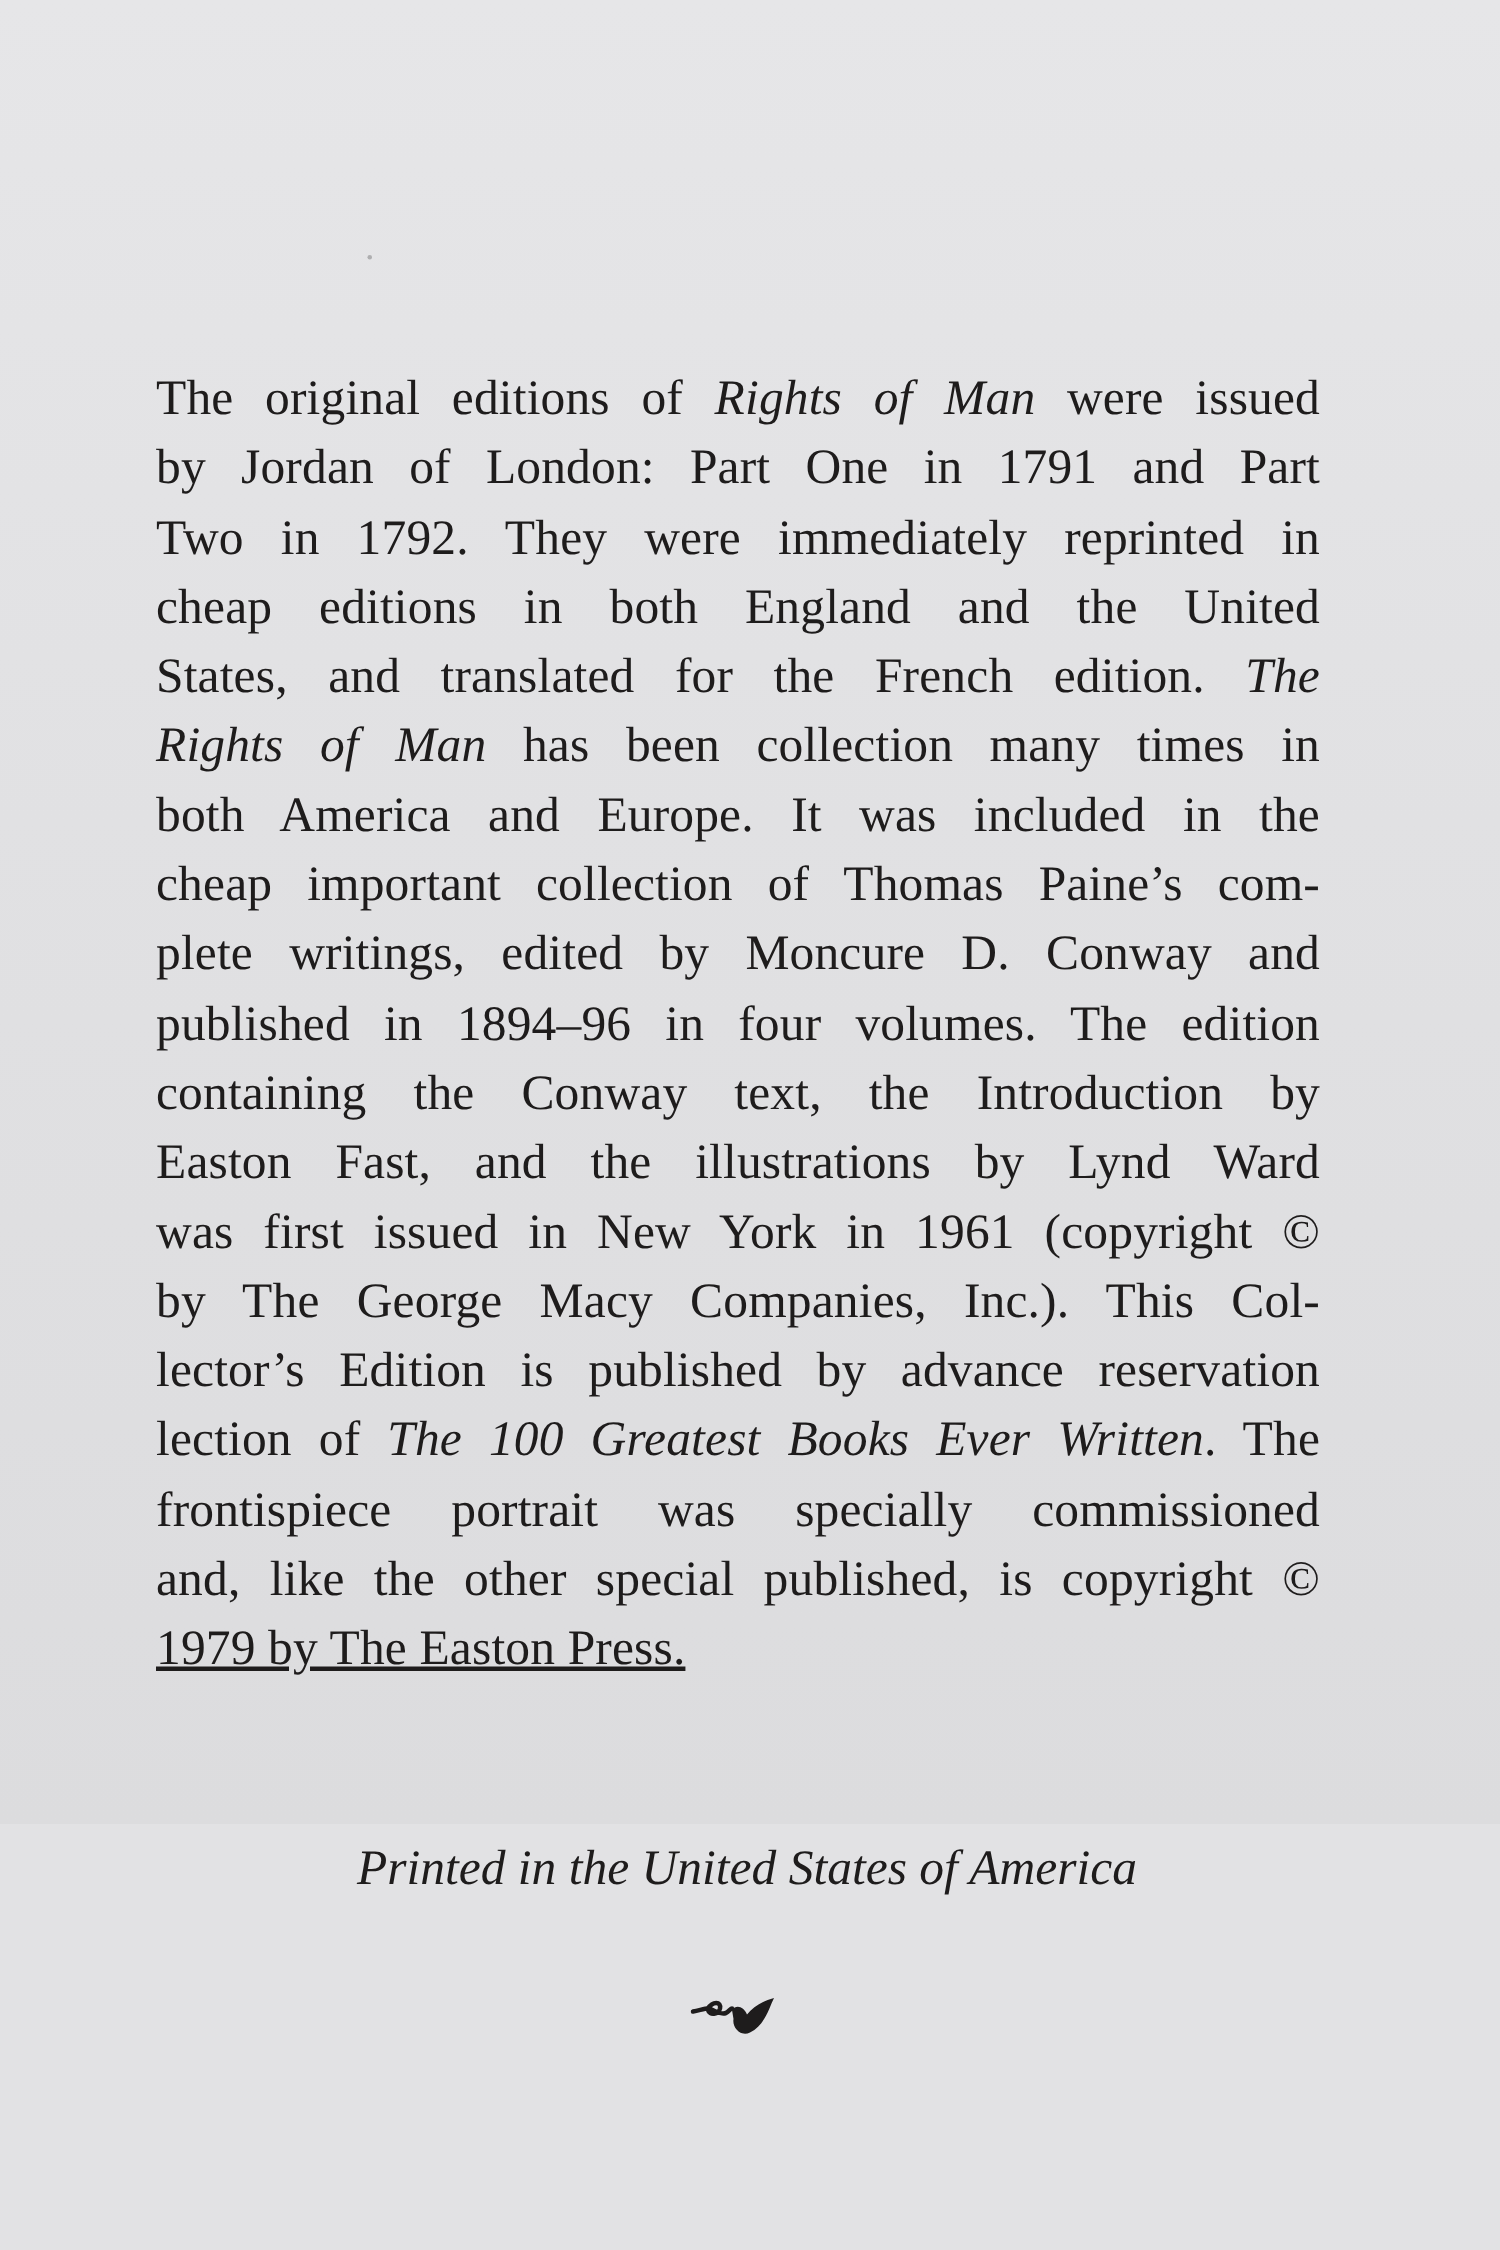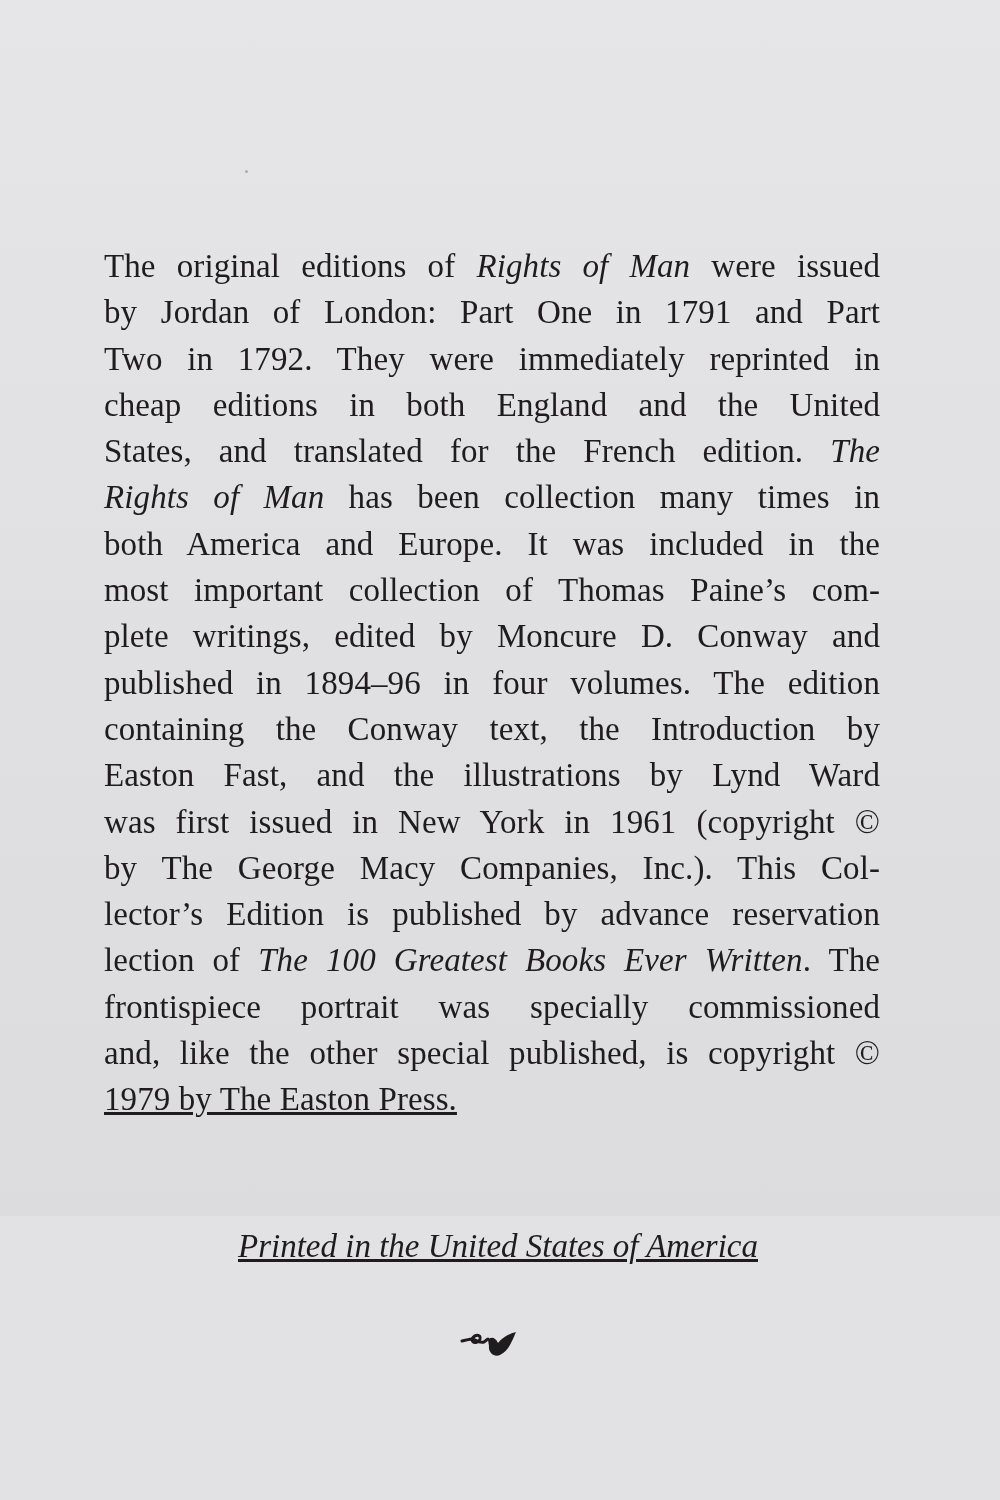--- a/index.html
+++ b/index.html
@@ -63,21 +63,20 @@
       top: 1226px;
       text-align: center;
       font-style: italic;
       font-size: 33px;
       line-height: 40px;
       padding-right: 0;
     }
     .imprint span {
       position: relative;
       left: -2px;
-      text-decoration: underline;
     }
     .ornament {
       position: absolute;
       left: 458px;
       top: 1328px;
       width: 64px;
       height: 30px;
     }
   </style>
 </head>
@@ -87,21 +86,21 @@
   <div class="speck"></div>
 
   <div class="body-text">
     <span class="line"><span>The original editions of </span><span class="i">Rights of Man</span><span> were issued</span></span>
     <span class="line"><span>by Jordan of London: Part One in 1791 and Part</span></span>
     <span class="line"><span>Two in 1792. They were immediately reprinted in</span></span>
     <span class="line"><span>cheap editions in both England and the United</span></span>
     <span class="line"><span>States, and translated for the French edition. </span><span class="i">The</span></span>
     <span class="line"><span class="i">Rights of Man</span><span> has been collection many times in</span></span>
     <span class="line"><span>both America and Europe. It was included in the</span></span>
-    <span class="line"><span>most important collection of Thomas Paine’s com-</span></span>
+    <span class="line"><span>cheap important collection of Thomas Paine’s com-</span></span>
     <span class="line"><span>plete writings, edited by Moncure D. Conway and</span></span>
     <span class="line"><span>published in 1894–96 in four volumes. The edition</span></span>
     <span class="line"><span>containing the Conway text, the Introduction by</span></span>
     <span class="line"><span>Easton Fast, and the illustrations by Lynd Ward</span></span>
     <span class="line"><span>was first issued in New York in 1961 (copyright ©</span></span>
     <span class="line"><span>by The George Macy Companies, Inc.). This Col-</span></span>
     <span class="line"><span>lector’s Edition is published by advance reservation</span></span>
     <span class="line"><span>lection of </span><span class="i">The 100 Greatest Books Ever Written</span><span>. The</span></span>
     <span class="line"><span>frontispiece portrait was specially commissioned</span></span>
     <span class="line"><span>and, like the other special published, is copyright ©</span></span>

